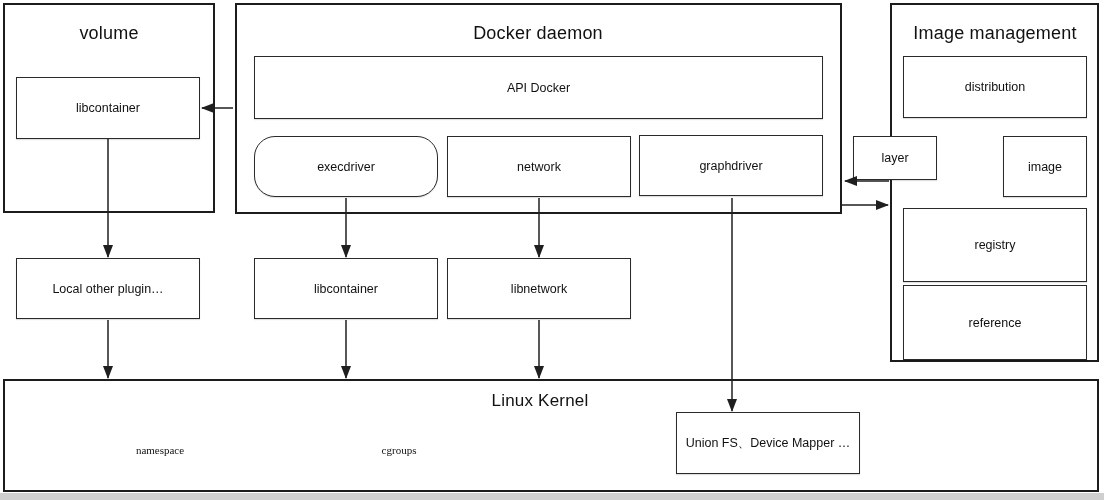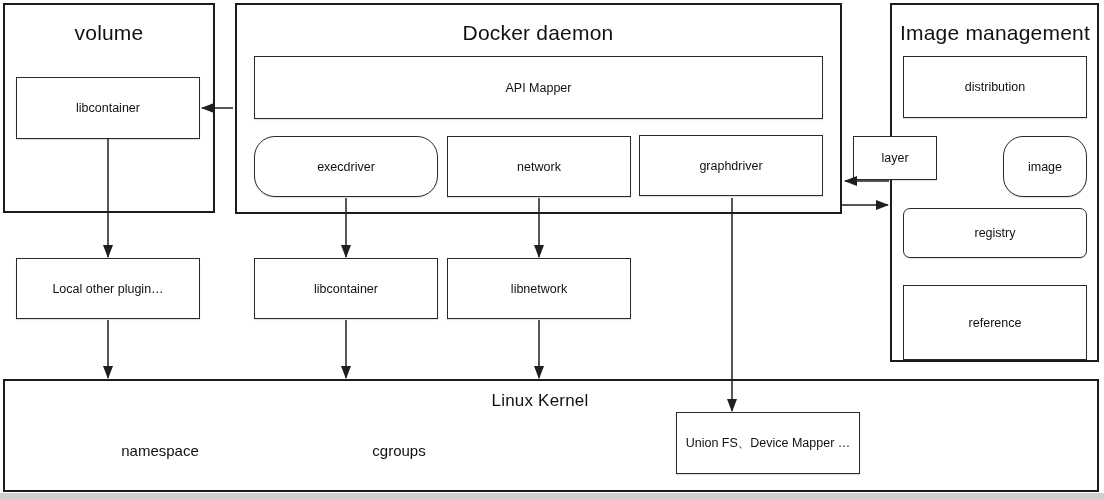--- a/index.html
+++ b/index.html
@@ -26,65 +26,66 @@
   .group {
     position: absolute;
     box-sizing: border-box;
     border: 2px solid #1c1c1c;
     background: #ffffff;
     z-index: 1;
   }
   .g-title {
     position: absolute;
     transform: translate(-50%, -50%);
-    font-size: 21px;
+    font-size: 18px;
     letter-spacing: 0.2px;
     white-space: nowrap;
     z-index: 2;
   }
   .box {
     position: absolute;
     box-sizing: border-box;
     border: 1.5px solid #2a2a2a;
     background: #ffffff;
     display: flex;
     align-items: center;
     justify-content: center;
     font-size: 12.5px;
     white-space: nowrap;
     z-index: 2;
     box-shadow: 0 1px 1px rgba(0,0,0,0.12);
   }
   .plain-label {
     position: absolute;
     transform: translate(-50%, -50%);
-    font-size: 15px;
+    font-size: 11px;
     white-space: nowrap;
     z-index: 2;
+    font-family: Liberation Serif, serif;
   }
   
   .g-volume      { left: 3px;   top: 3px;   width: 212px;  height: 210px; }
   .g-daemon      { left: 235px; top: 3px;   width: 607px;  height: 211px; }
   .g-imgmgmt     { left: 890px; top: 3px;   width: 209px;  height: 359px; }
   .g-kernel      { left: 3px;   top: 379px; width: 1096px; height: 113px; }
   
   .t-volume      { left: 109px; top: 33px; }
   .t-daemon      { left: 538px; top: 33px; }
   .t-imgmgmt     { left: 995px; top: 33px; }
   .t-kernel      { left: 540px; top: 401px; font-size: 17px; }
   
   .b-libcontainer1 { left: 16px;   top: 77px;  width: 184px; height: 62px; }
   .b-api           { left: 254px;  top: 56px;  width: 569px; height: 63px; }
   .b-execdriver    { left: 254px;  top: 136px; width: 184px; height: 61px; border-radius: 21px; }
   .b-network       { left: 447px;  top: 136px; width: 184px; height: 61px; }
   .b-graphdriver   { left: 639px;  top: 135px; width: 184px; height: 61px; }
   .b-distribution  { left: 903px;  top: 56px;  width: 184px; height: 62px; }
   .b-layer         { left: 853px;  top: 136px; width: 84px;  height: 44px; }
-  .b-image         { left: 1003px; top: 136px; width: 84px;  height: 61px; border-radius: 20px; }
-  .b-registry      { left: 903px;  top: 208px; width: 184px; height: 50px; border-radius: 7px; }
+  .b-image         { left: 1003px; top: 136px; width: 84px;  height: 61px; }
+  .b-registry      { left: 903px;  top: 208px; width: 184px; height: 74px; }
   .b-reference     { left: 903px;  top: 285px; width: 184px; height: 75px; }
   .b-localplugin   { left: 16px;   top: 258px; width: 184px; height: 61px; text-align: center; }
   .b-libcontainer2 { left: 254px;  top: 258px; width: 184px; height: 61px; }
   .b-libnetwork    { left: 447px;  top: 258px; width: 184px; height: 61px; }
   .b-unionfs       { left: 640px;  top: 412px; width: 184px; height: 62px; margin-left: 36px; }
   
   .l-namespace   { left: 160px; top: 450px; }
   .l-cgroups     { left: 399px; top: 450px; }
   
   .bottom-strip {
@@ -124,21 +125,21 @@
   <div class="group g-imgmgmt"></div>
   <div class="group g-kernel"></div>
 
   <div class="g-title t-volume">volume</div>
   <div class="g-title t-daemon">Docker daemon</div>
   <div class="g-title t-imgmgmt">Image management</div>
   <div class="g-title t-kernel">Linux Kernel</div>
 
   <div class="box b-libcontainer1">libcontainer</div>
 
-  <div class="box b-api">API Mapper</div>
+  <div class="box b-api">API Docker</div>
   <div class="box b-execdriver">execdriver</div>
   <div class="box b-network">network</div>
   <div class="box b-graphdriver">graphdriver</div>
 
   <div class="box b-distribution">distribution</div>
   <div class="box b-layer">layer</div>
   <div class="box b-image">image</div>
   <div class="box b-registry">registry</div>
   <div class="box b-reference">reference</div>
 

